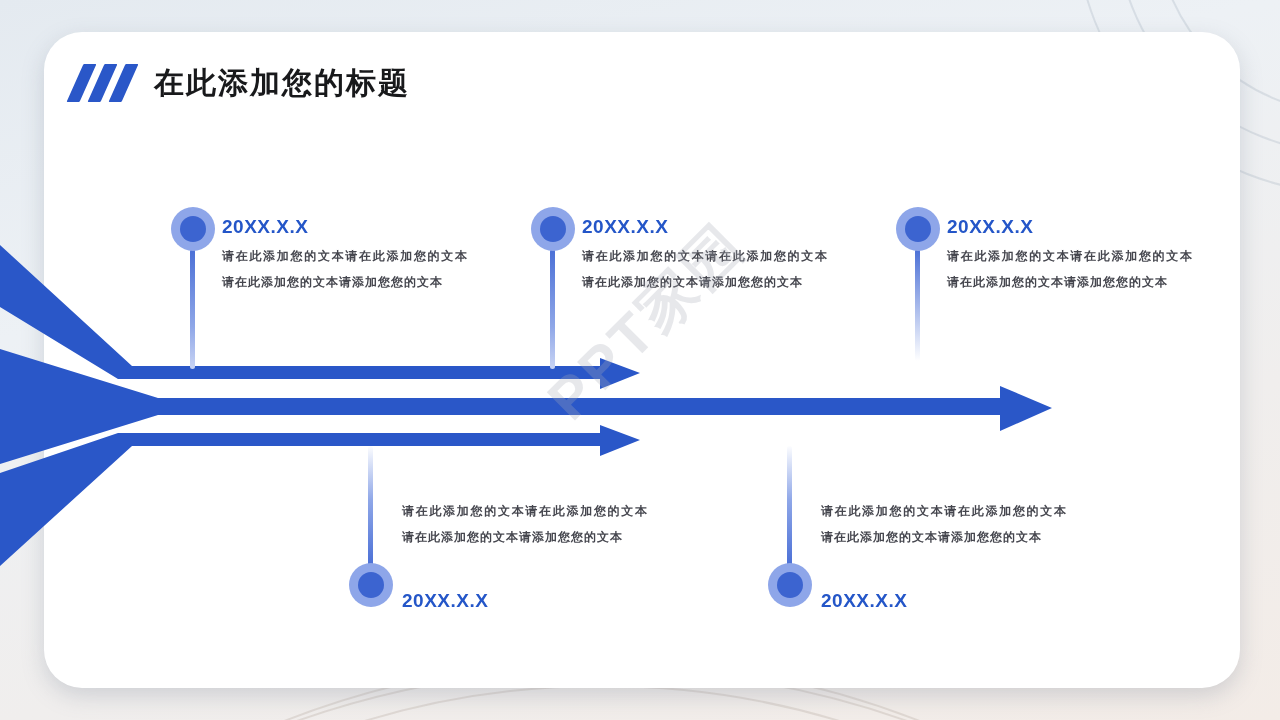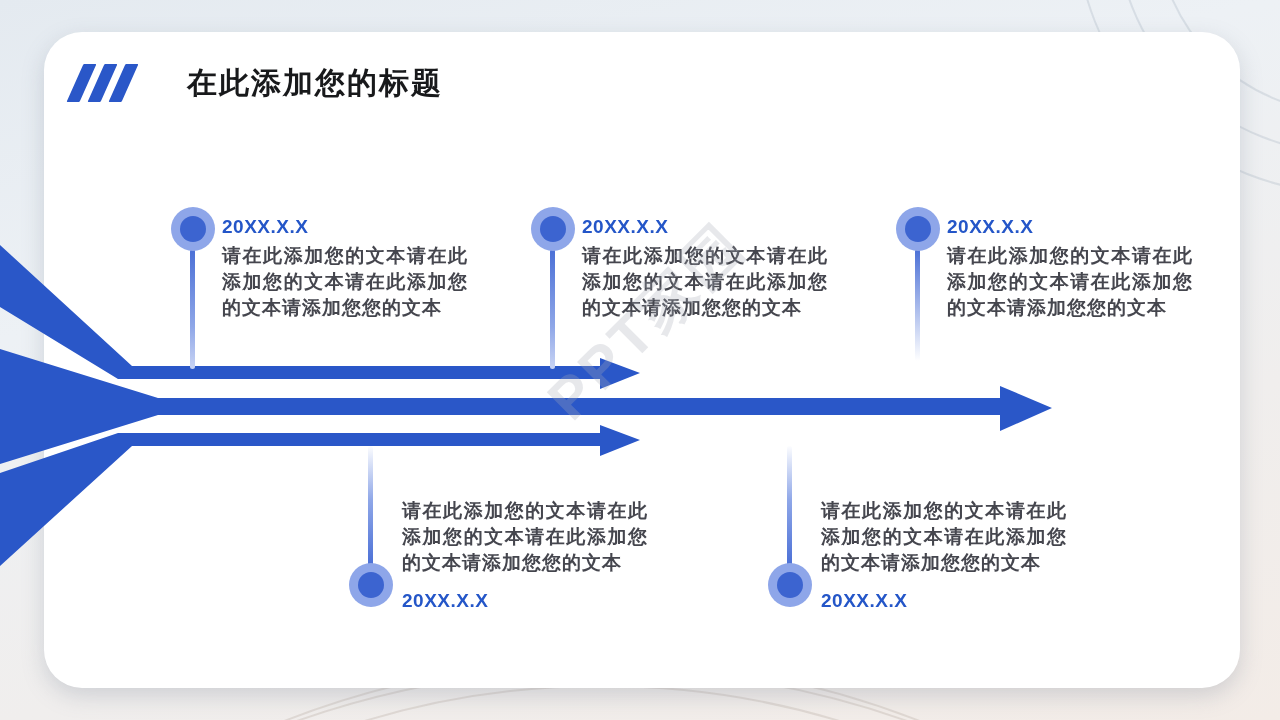--- a/index.html
+++ b/index.html
@@ -17,21 +17,21 @@
   #arc-b1{width:1640px;height:1640px;left:-220px;top:685px;}
   #arc-b2{width:1740px;height:1740px;left:-270px;top:660px;}
   #arc-b3{width:1840px;height:1840px;left:-320px;top:668px;}
 
   .card{
     position:absolute;left:44px;top:32px;width:1196px;height:656px;
     background:#ffffff;border-radius:38px;
     box-shadow:0 8px 22px rgba(130,138,155,0.30);
   }
 
-  .title-row{position:absolute;left:75px;top:64px;display:flex;align-items:center;z-index:5;gap:33px;}
+  .title-row{position:absolute;left:75px;top:64px;display:flex;align-items:center;z-index:5;}
   .slashes{display:flex;margin-right:16px;}
   .slash{width:13px;height:38px;background:var(--accent);transform:skewX(-24deg);margin-right:8px;border-radius:1px;}
   .page-title{font-size:30px;font-weight:800;color:var(--title);letter-spacing:2px;line-height:38px;}
 
   .arrows{position:absolute;left:0;top:0;z-index:3;}
   .arrows polygon{fill:var(--accent);}
 
   .watermark{
     position:absolute;left:545px;top:250px;width:280px;height:220px;z-index:6;
     transform:rotate(-45deg);font-size:58px;font-weight:700;
@@ -53,21 +53,21 @@
 
   .node{position:absolute;width:44px;height:44px;border-radius:50%;background:var(--node_outer);
     display:flex;align-items:center;justify-content:center;}
   .node-top{left:0;top:0;}
   .node-bottom{left:0;top:117px;}
   .node-in{width:26px;height:26px;border-radius:50%;background:var(--node_inner);}
 
   .date{position:absolute;font-size:19px;font-weight:700;color:var(--date);letter-spacing:0.5px;white-space:nowrap;}
   .date-top{left:51px;top:9px;}
   .date-bottom{left:53px;top:144px;}
-  .body-text{position:absolute;width:246px;font-size:19px;line-height:26px;font-weight:600;
+  .body-text{position:absolute;width:246px;font-size:12px;line-height:26px;font-weight:600;
     color:var(--body);letter-spacing:1px;text-align:justify;}
   .text-top{left:51px;top:36px;}
   .text-bottom{left:53px;top:52px;}
 </style>
 </head>
 <body>
 
 <div class="arc arc-tr" id="arc-tr1"></div>
 <div class="arc arc-tr" id="arc-tr2"></div>
 <div class="arc arc-tr" id="arc-tr3"></div>

